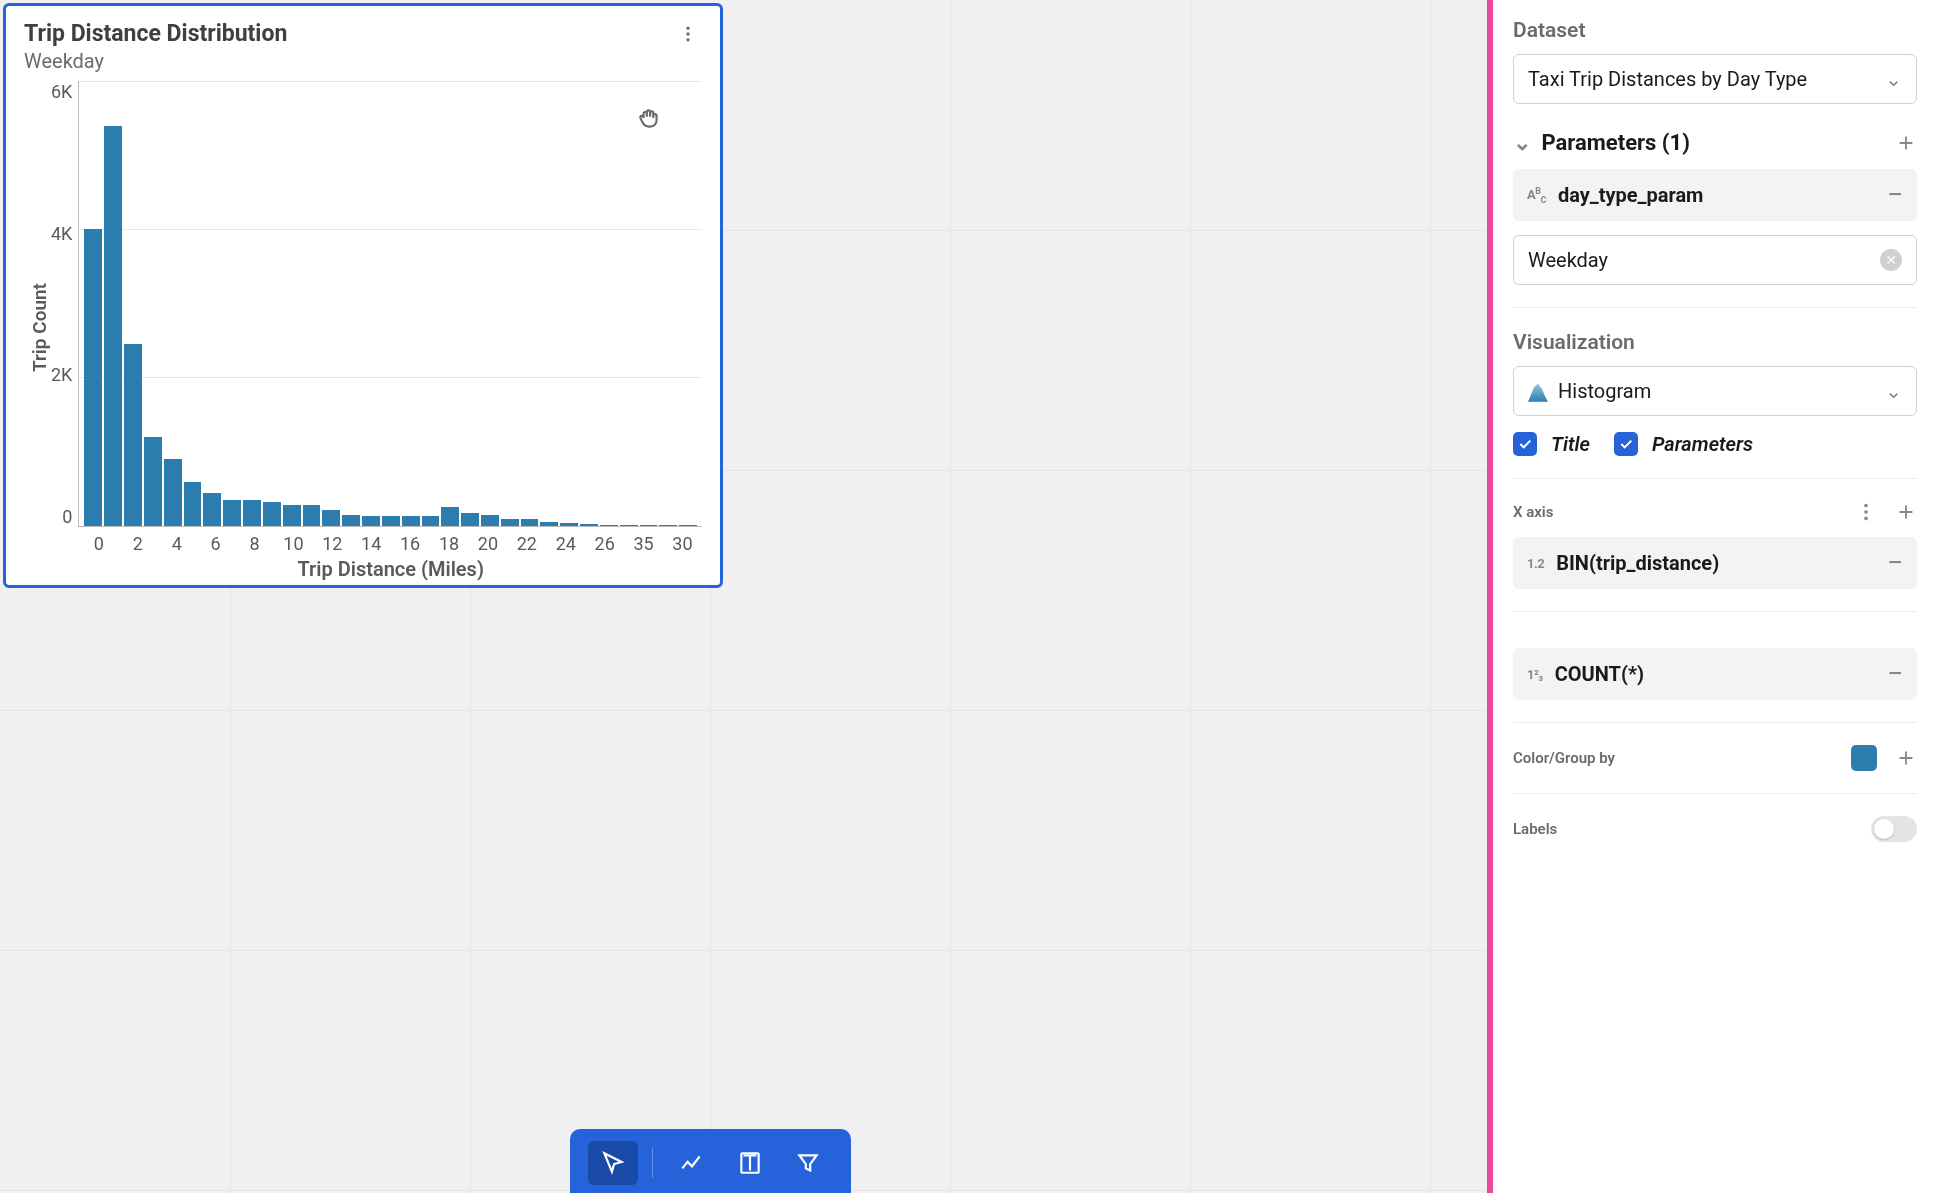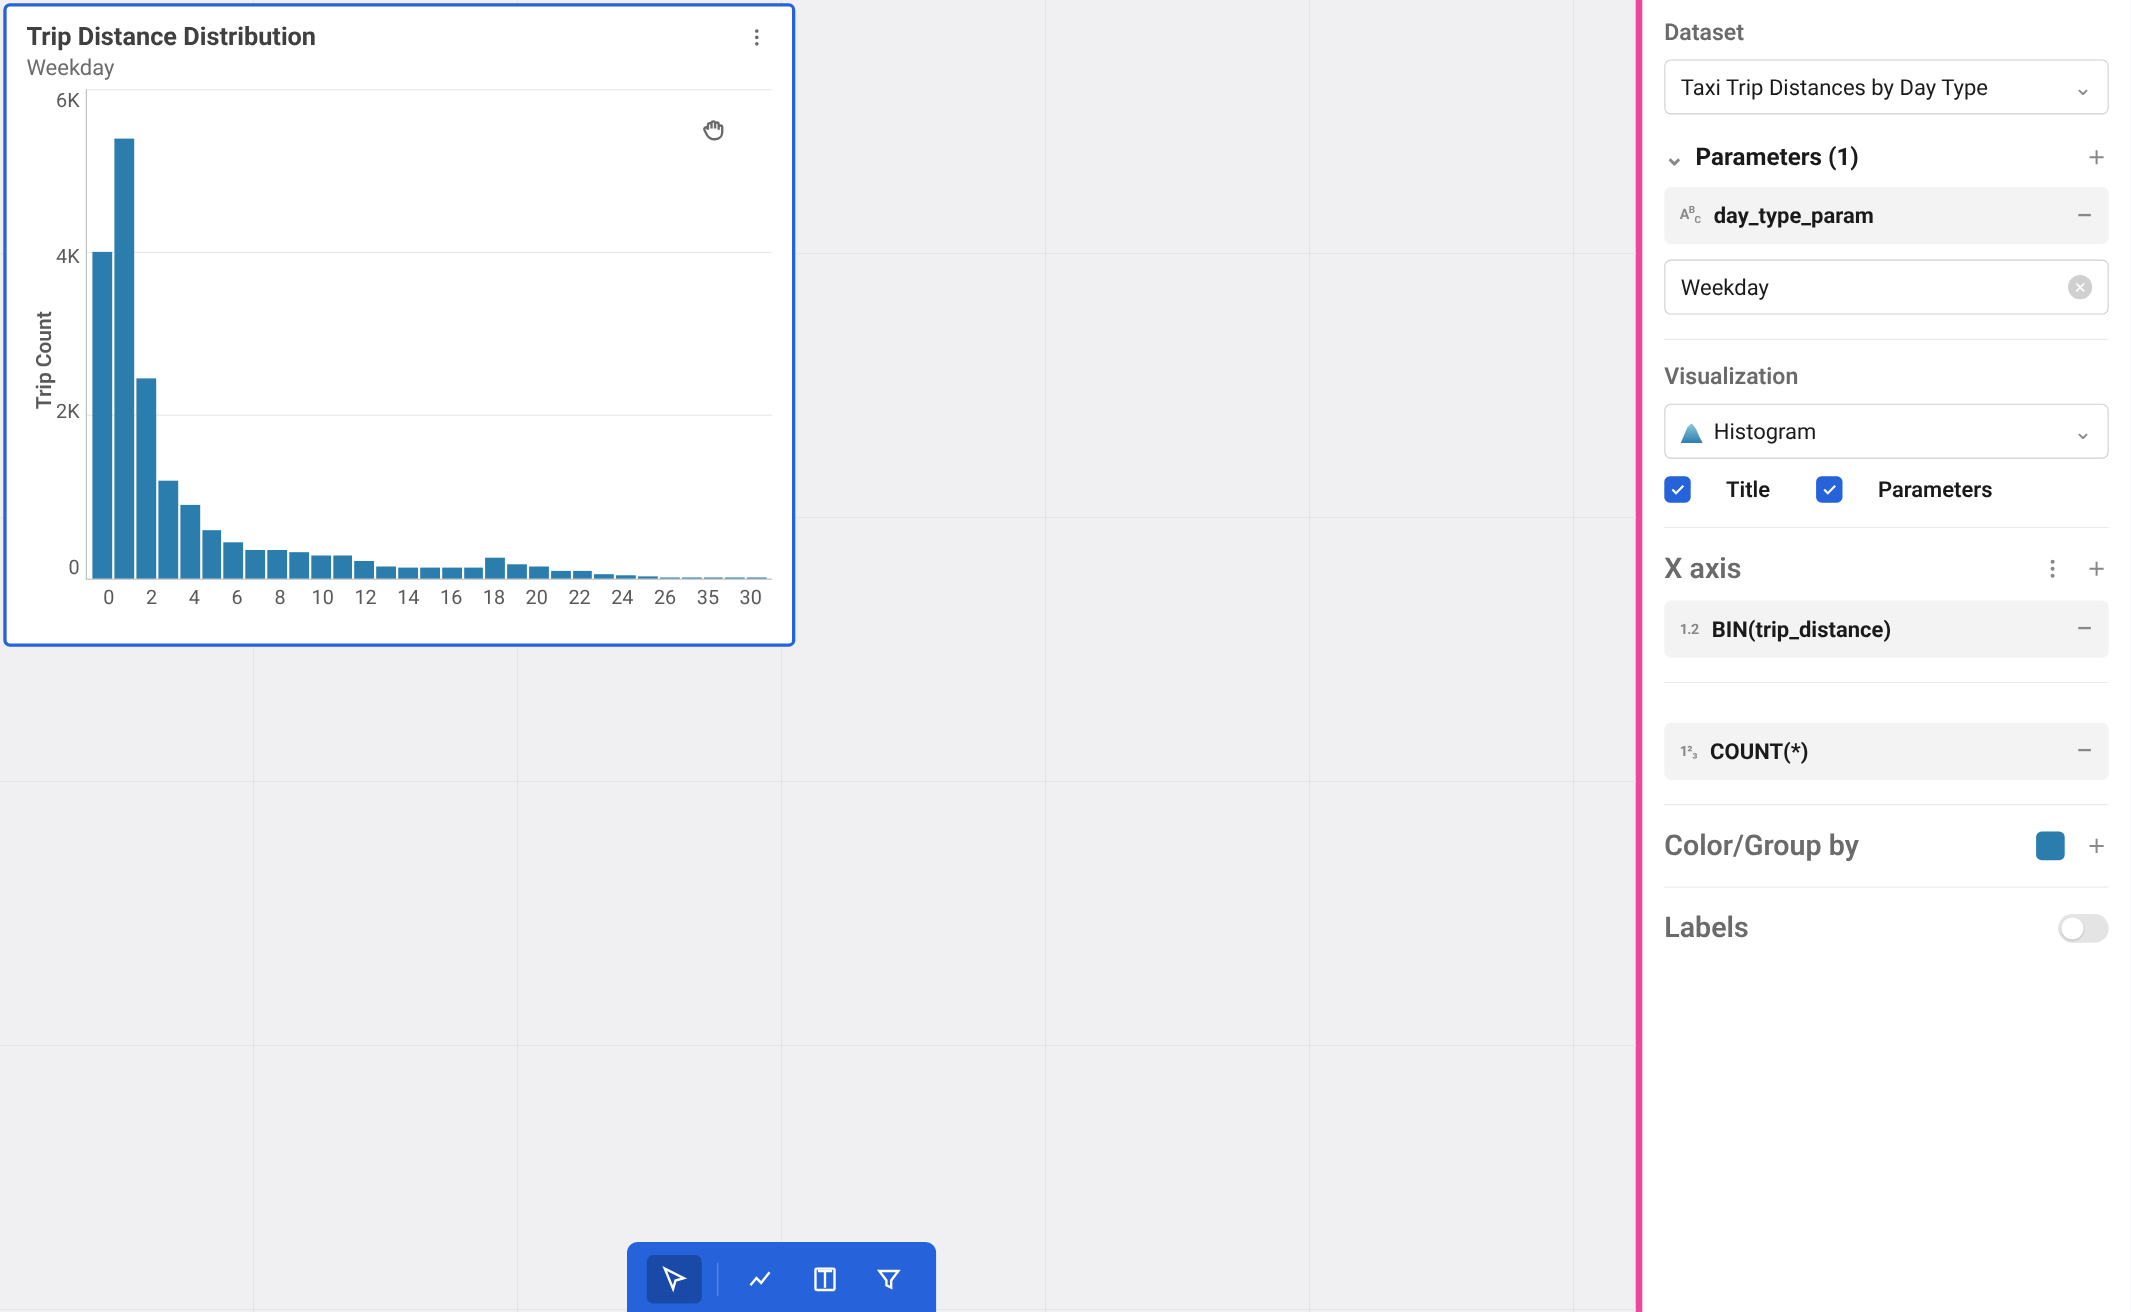--- a/index.html
+++ b/index.html
@@ -238,22 +238,23 @@
   color: #fff;
   display: flex;
   align-items: center;
   justify-content: center;
   font-size: 14px;
   cursor: pointer;
 }
 .viz-row {
   display: flex;
   align-items: center;
-  gap: 32px;
+  gap: 14px;
   margin-top: 16px;
+  font-style: italic;
 }
 .checkbox {
   width: 24px;
   height: 24px;
   border-radius: 5px;
   background: #2662d9;
   display: flex;
   align-items: center;
   justify-content: center;
   cursor: pointer;
@@ -268,21 +269,21 @@
   clip-path: polygon(0 100%, 15% 60%, 30% 20%, 50% 0%, 70% 30%, 85% 70%, 100% 100%);
   margin-right: 10px;
   vertical-align: middle;
 }
 .axis-header {
   display: flex;
   justify-content: space-between;
   align-items: center;
 }
 .axis-label {
-  font-size: 26px;
+  font-size: 15px;
   color: #6b6b6b;
   font-weight: 600;
 }
 .axis-actions { display: flex; gap: 18px; align-items: center;}
 .color-swatch {
   width: 26px;
   height: 26px;
   border-radius: 5px;
   background: #2a7dad;
 }
@@ -416,20 +417,21 @@
             <span class="x-tick">14</span>
             <span class="x-tick">16</span>
             <span class="x-tick">18</span>
             <span class="x-tick">20</span>
             <span class="x-tick">22</span>
             <span class="x-tick">24</span>
             <span class="x-tick">26</span>
             <span class="x-tick">35</span>
             <span class="x-tick">30</span>
           </div>
+        <div class="x-axis-label">Trip Distance (Miles)</div>
       </div>
     </div>
   </div>
 
   <div class="bottom-toolbar">
     <div class="tool-btn active">
       <svg viewBox="0 0 24 24">
           <path d="M4 3l16 8-7 2-2 7z"></path>
         </svg>
     </div>

